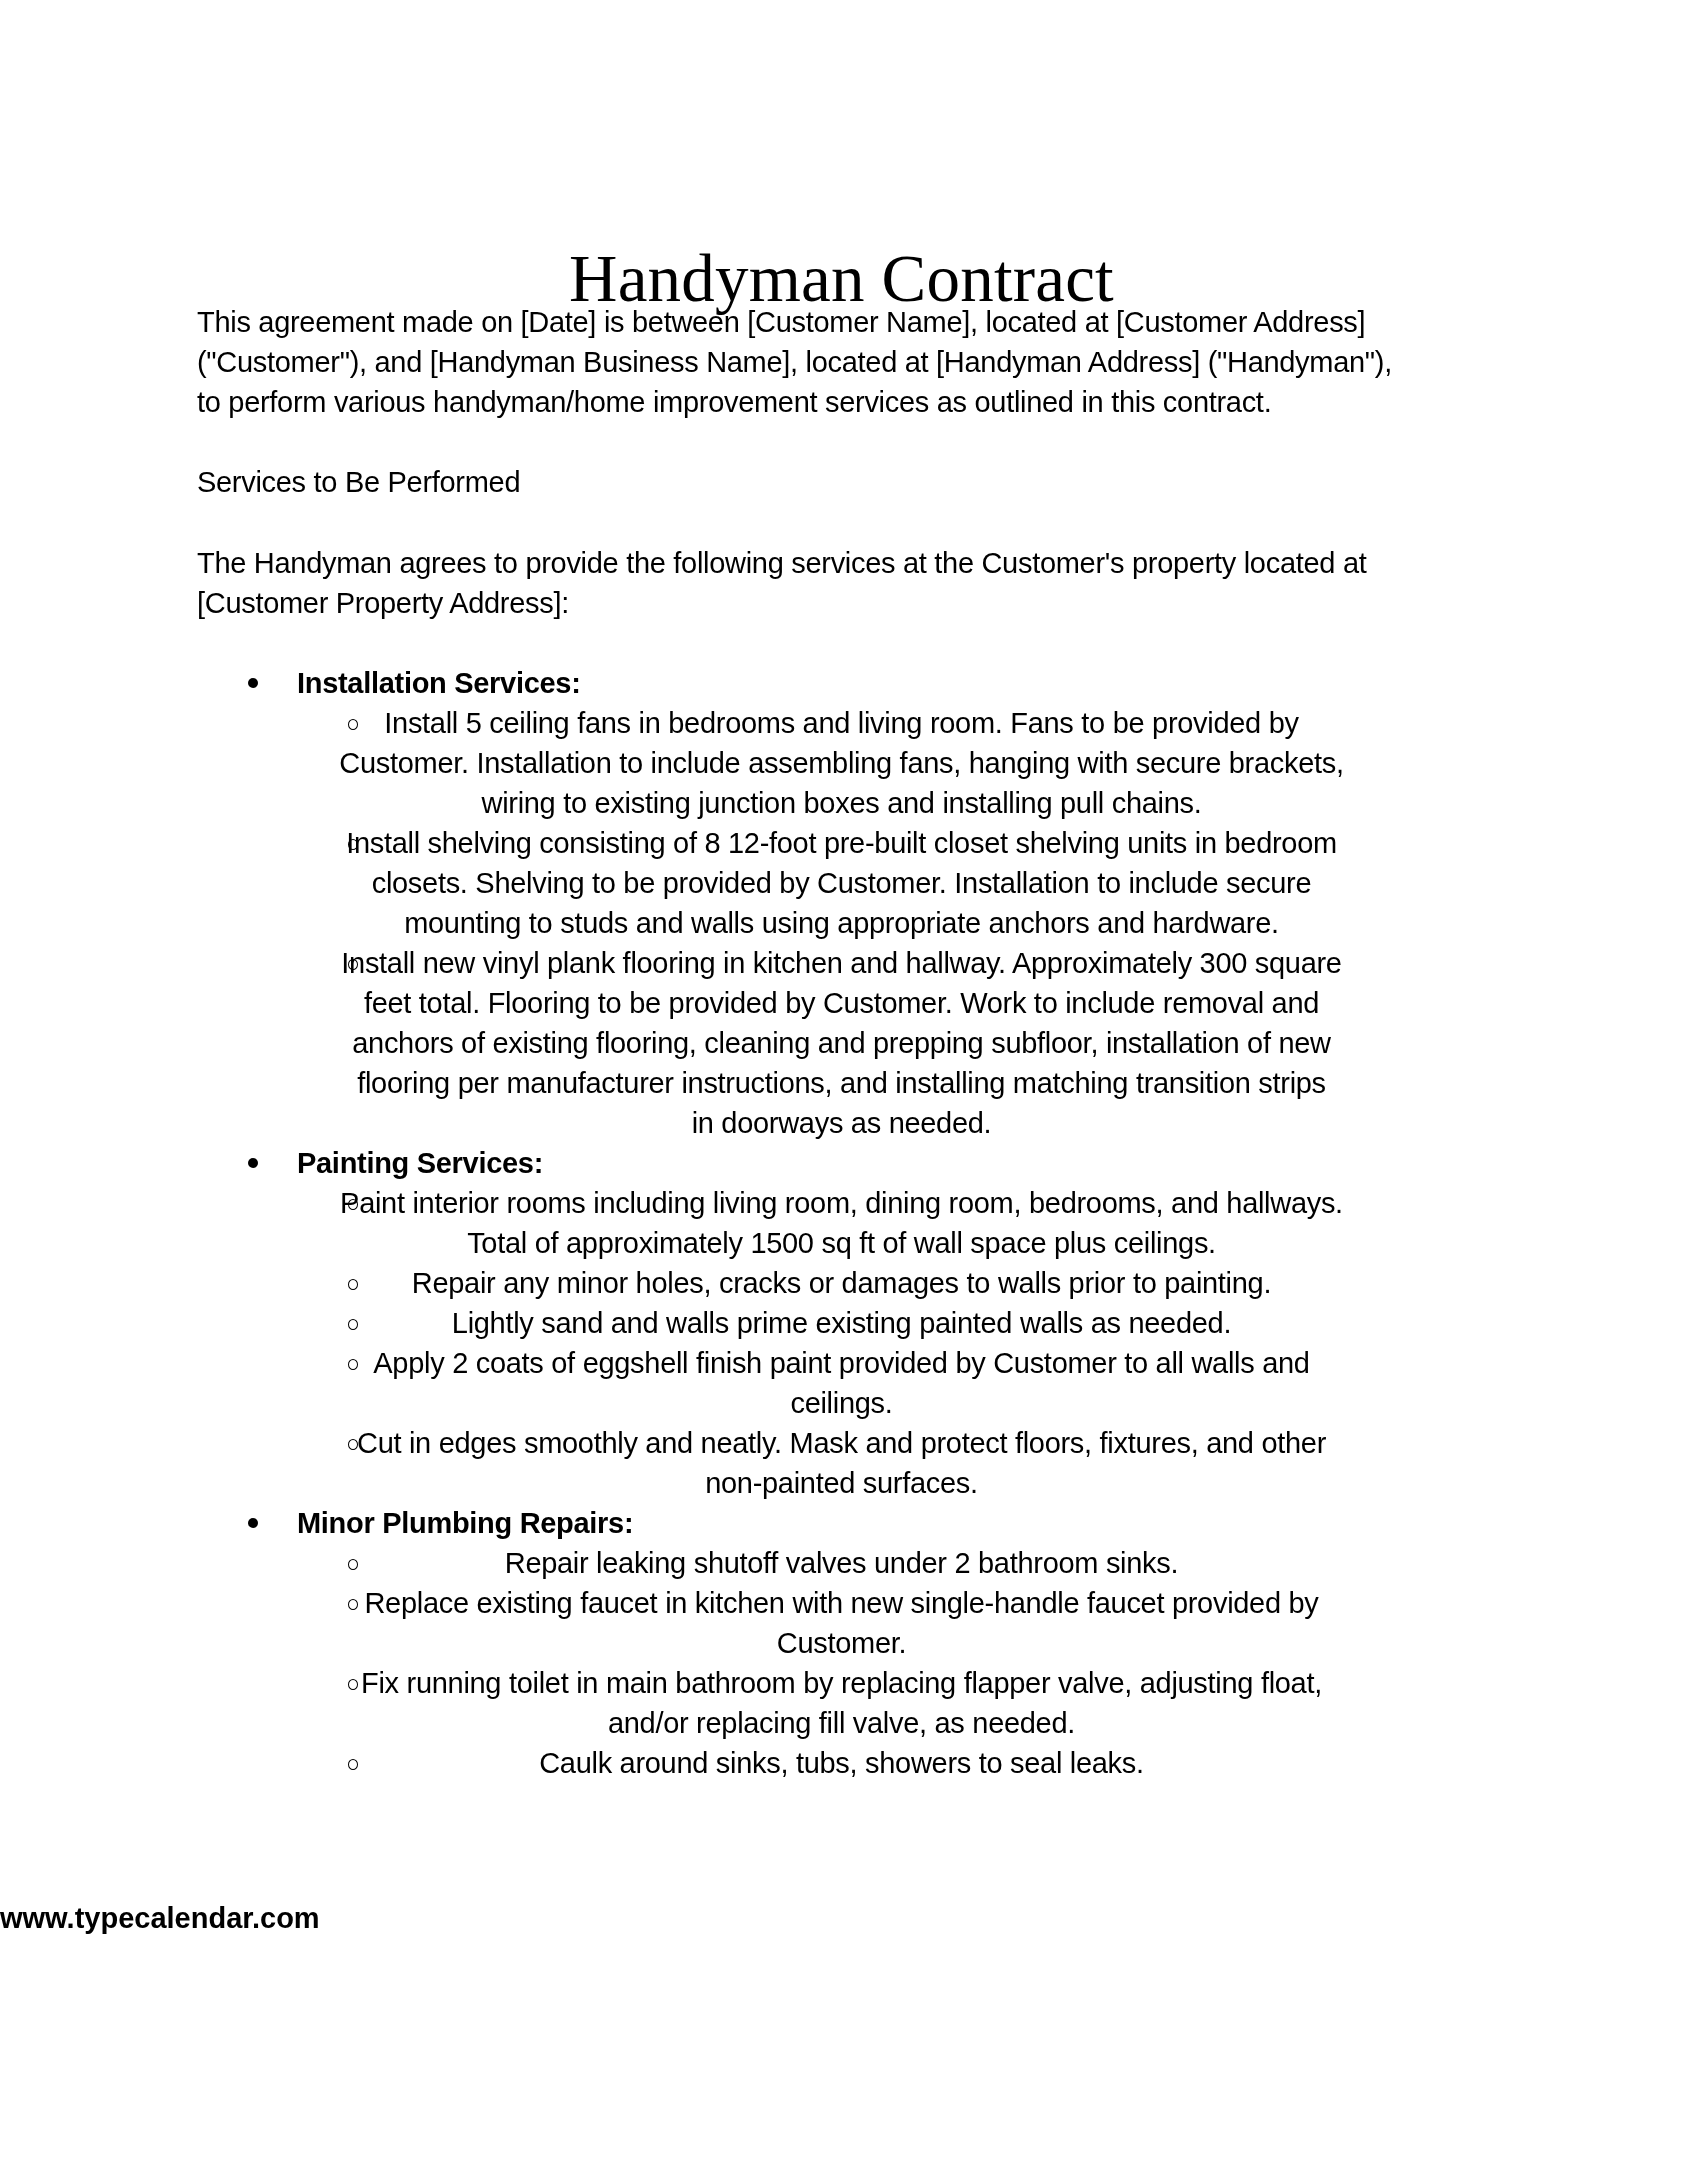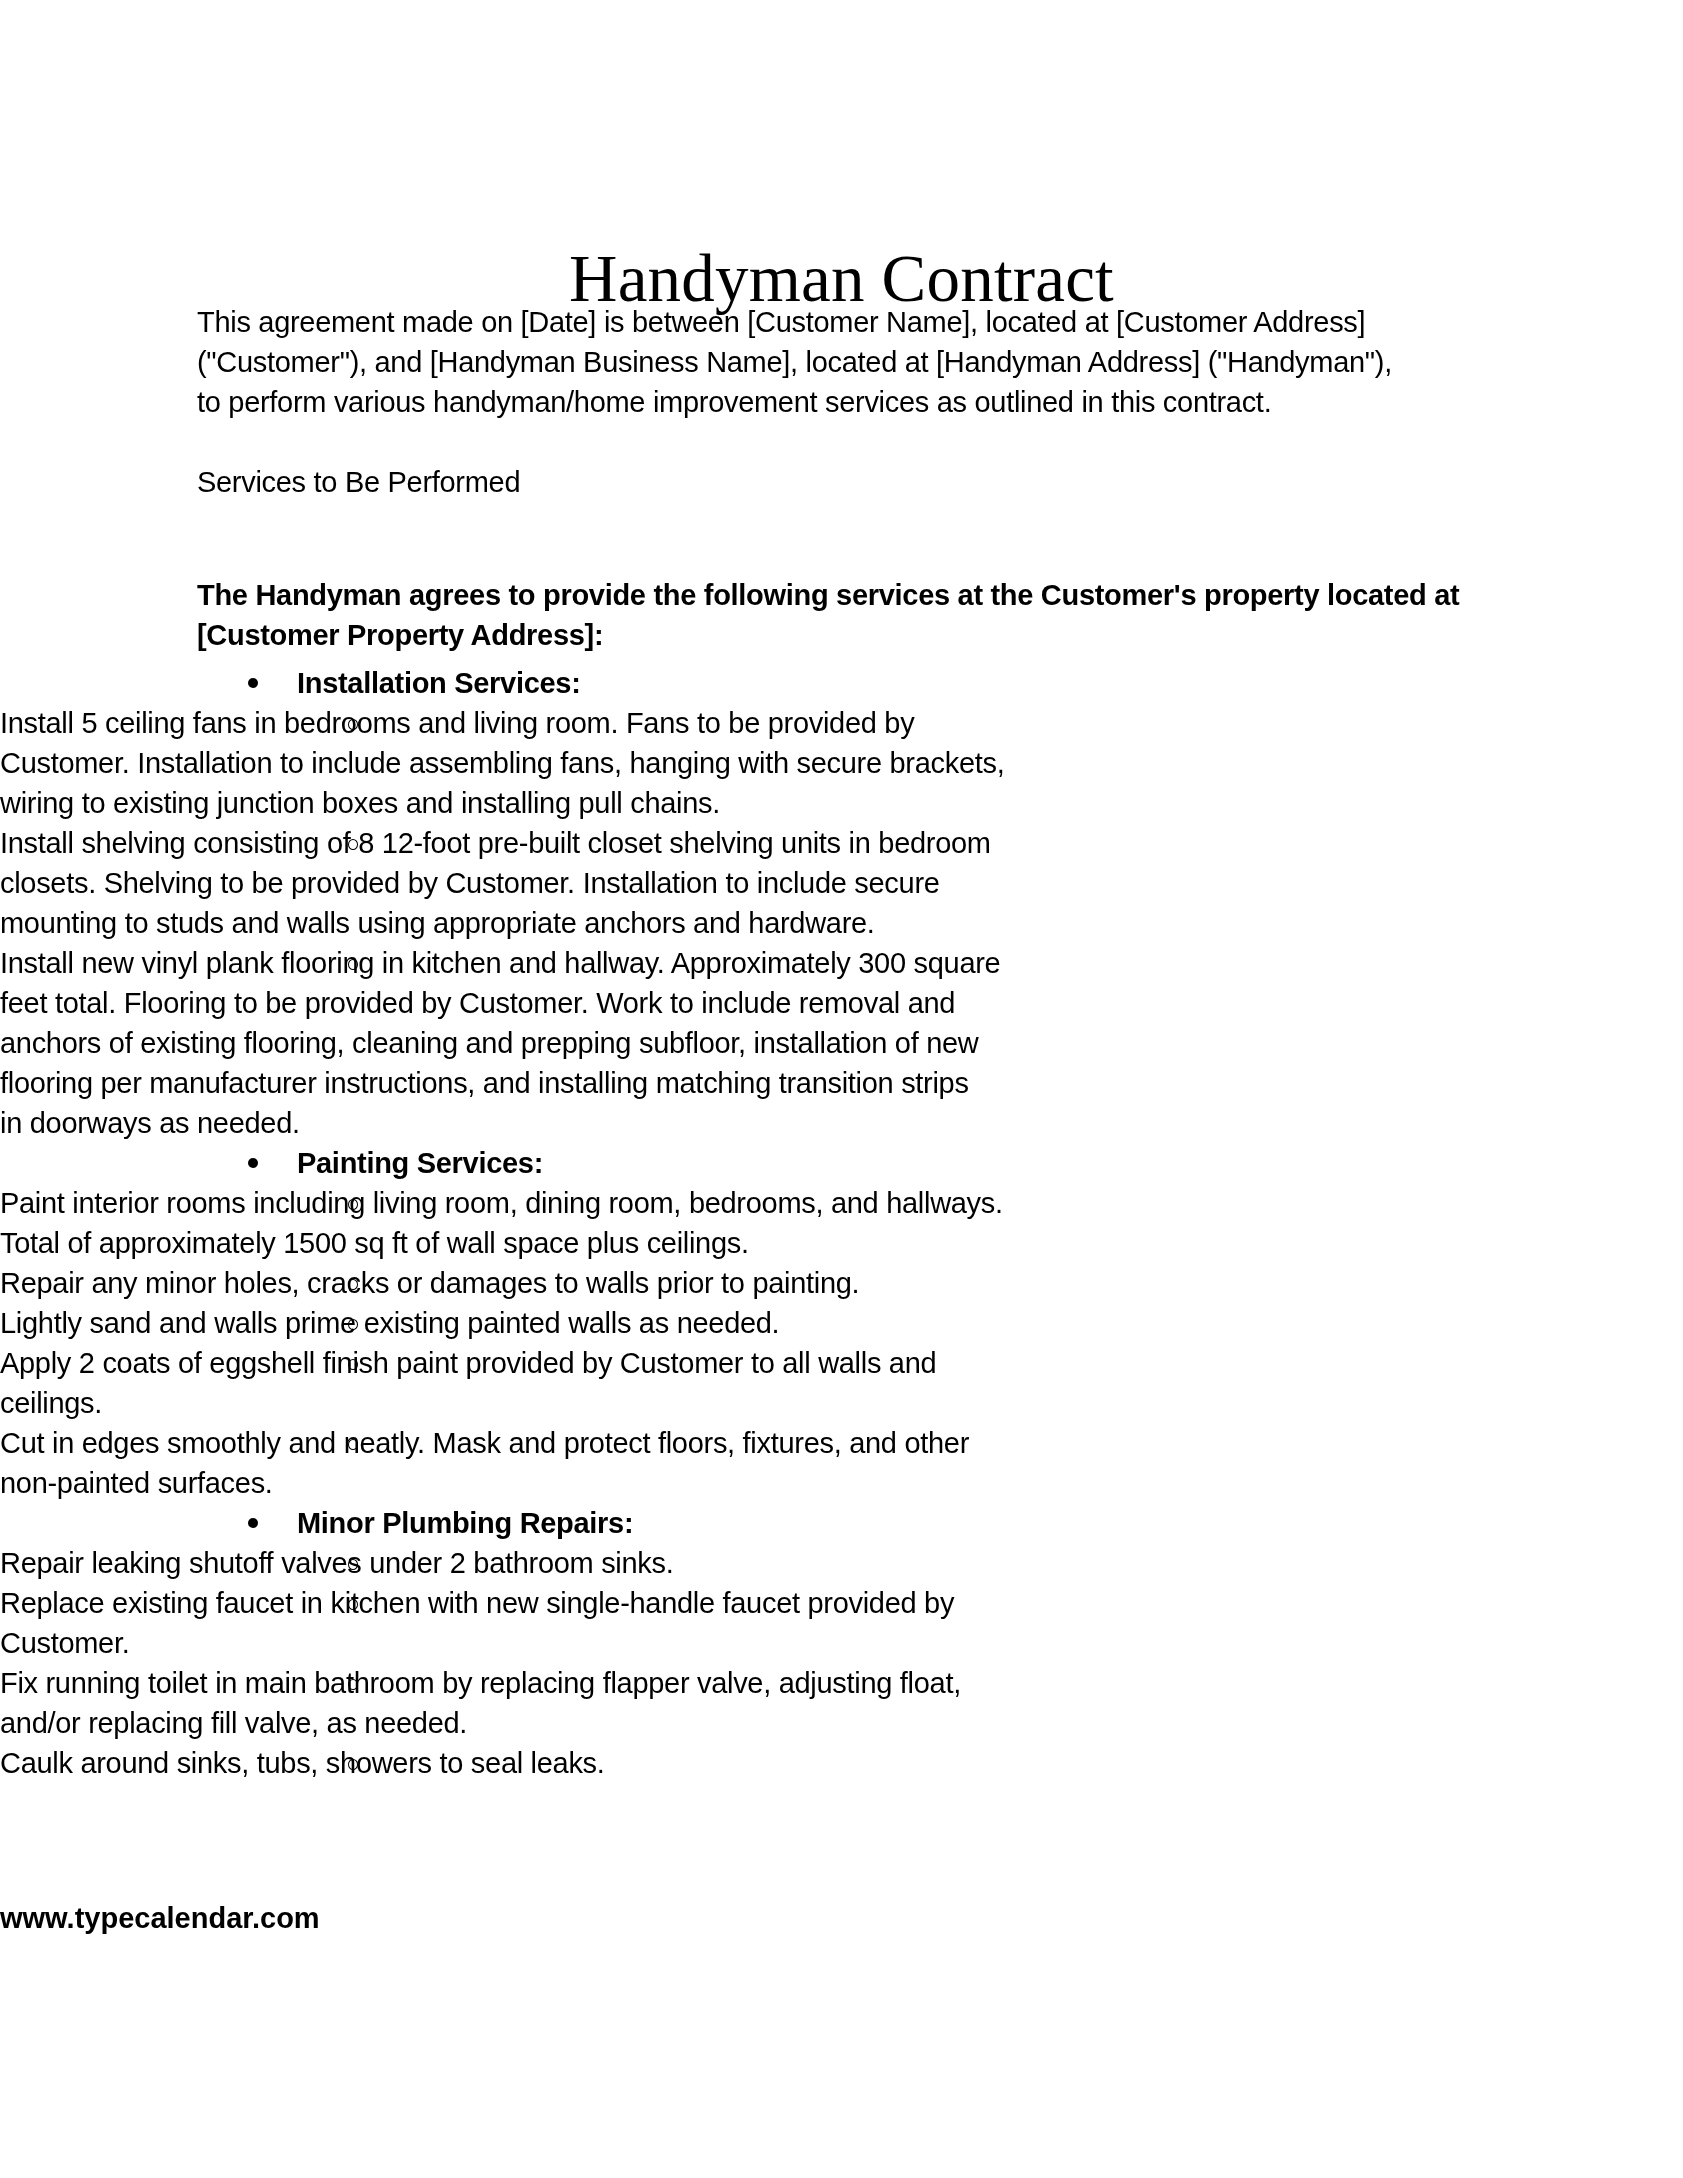--- a/index.html
+++ b/index.html
@@ -17,22 +17,22 @@
     letter-spacing: 0.2px;
   }
   .body-text {
     position: absolute; left: 197px; width: 1307px;
     font-size: 29px; line-height: 40px;
     letter-spacing: -0.3px;
   }
   .line { display: block; white-space: nowrap; height: 40px; }
   .intro { top: 302px; }
   .services-heading { top: 462px; }
-  .lead { top: 575px; font-weight: bold; }
-  .list { position: absolute; left: 0; top: 663px; width: 1683px; font-size: 29px; line-height: 40px; letter-spacing: -0.3px; }
+  .lead { top: 543px; }
+  .list { position: absolute; left: 0; top: 663px; width: 1683px; font-size: 29px; line-height: 40px; letter-spacing: -0.3px; text-align: center; }
   .cat { position: relative; }
   .cat-head { position: relative; height: 40px; }
   .bullet {
     position: absolute; left: 248px; top: 15px; width: 10px; height: 10px;
     border-radius: 50%; background: #000;
   }
   .cat-label { position: absolute; left: 297px; top: 0; font-weight: bold; white-space: nowrap; }
   .sub { position: relative; }
   .sub-bullet {
     position: absolute; left: 348px; top: 16px; width: 10px; height: 11px;

